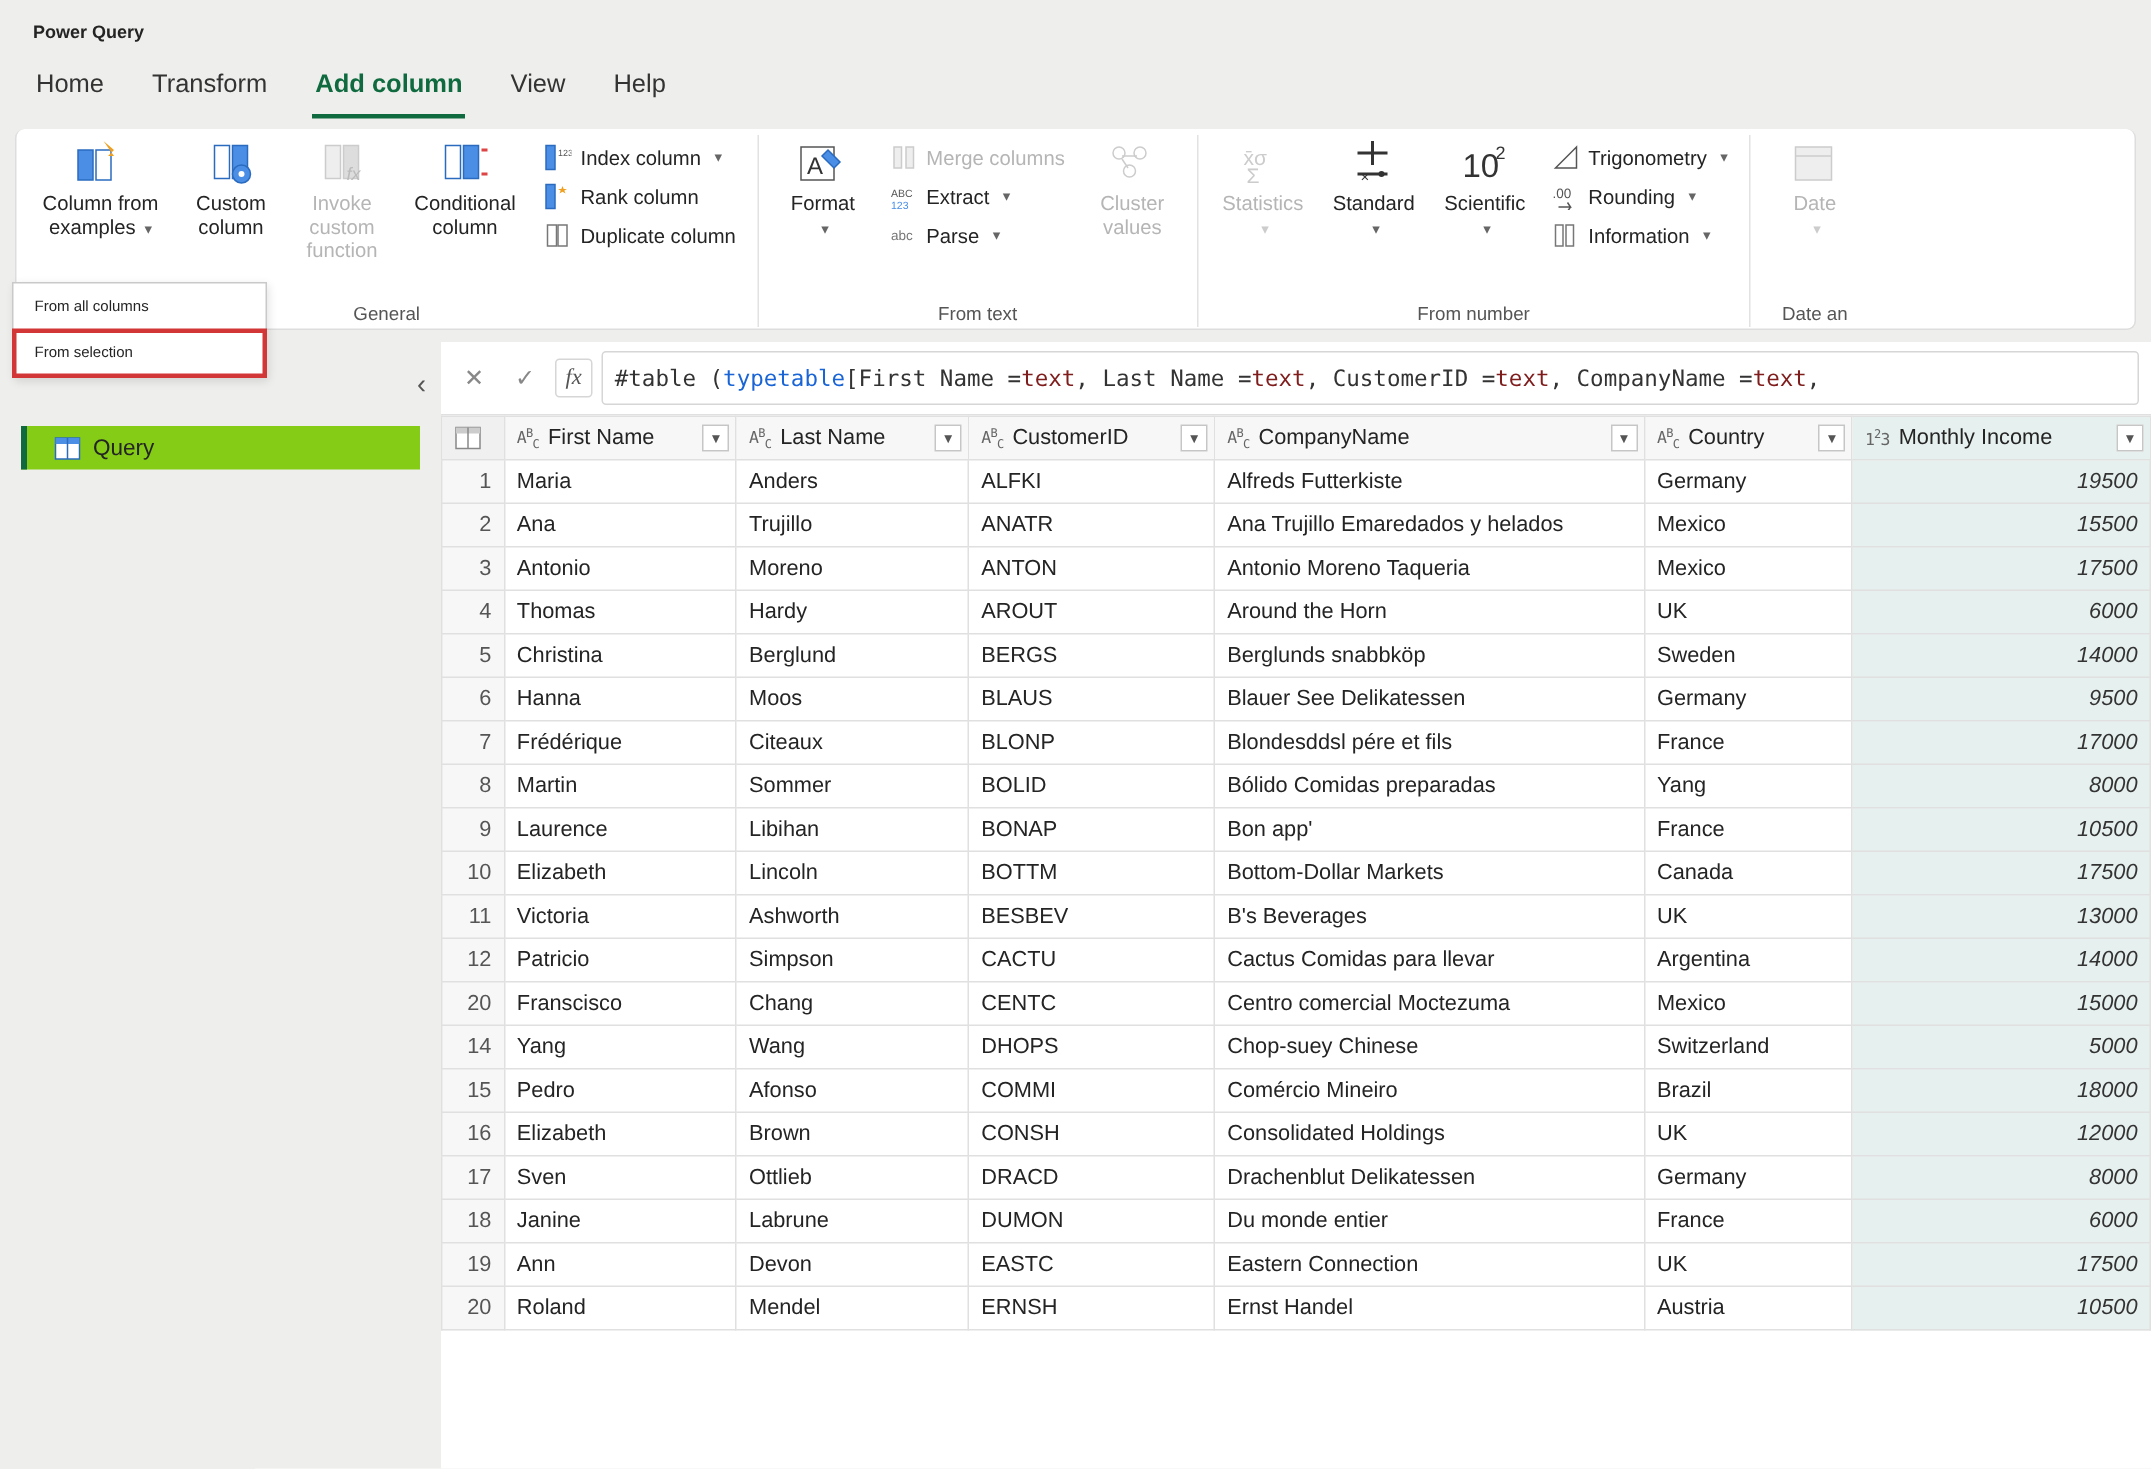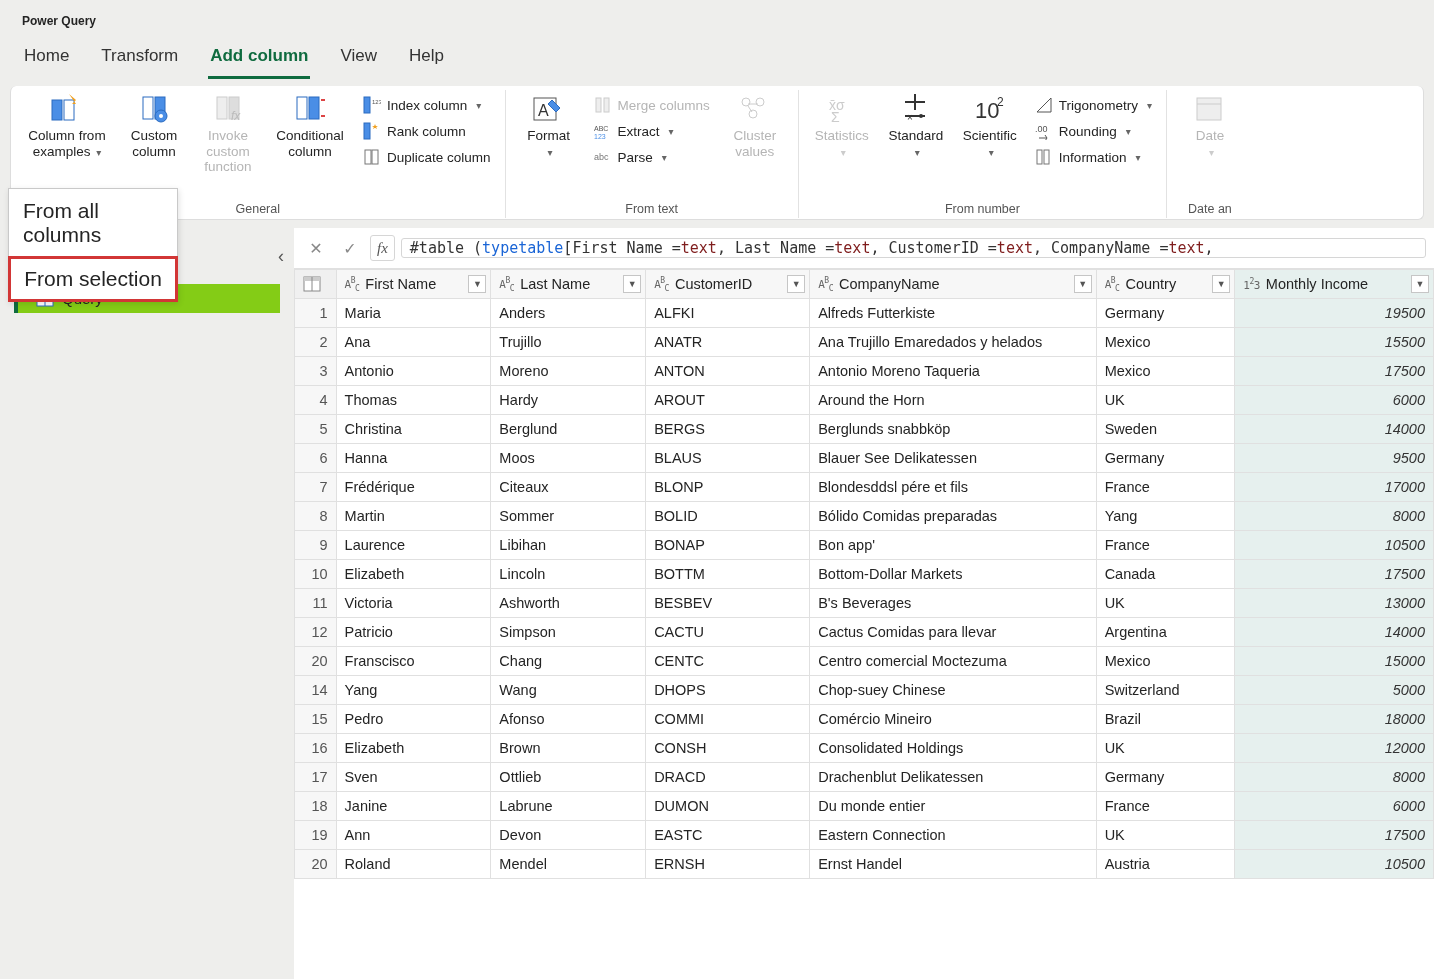--- a/index.html
+++ b/index.html
@@ -139,27 +139,26 @@
   top: -40px;
   left: 8px;
   width: 170px;
   background:#fff;
   border:1px solid #c9c9c9;
   box-shadow: 1px 2px 6px rgba(0,0,0,0.12);
   z-index: 10;
 }
 .dd-item {
   padding:10px 14px;
-  font-size:21px;
+  font-size:10px;
   cursor:pointer;
 }
 .dd-item.highlighted {
   outline:3px solid #d23636;
   outline-offset:-2px;
-  text-align:center;
 }
 
 .content {
   flex:1;
   background:#fff;
   display:flex;
   flex-direction:column;
 }
 .formula-bar {
   display:flex;
@@ -185,21 +184,21 @@
   display:flex; align-items:center;
   font-size:15px;
 }
 .formula {
   flex:1;
   font-family: Consolas, monospace;
   font-size:15px;
   padding:4px 8px;
   border:1px solid #d6d6d6;
   border-radius:3px;
-  height:20px;
+  height:36px;
   white-space:nowrap;
   overflow:hidden;
   display:flex;
   align-items:center;
   gap:0;
 }
 .tok-kw { color:#1a65d6; }
 .tok-type { color:#7f1d1d; }
 .tok-text { color:#333; }
 

